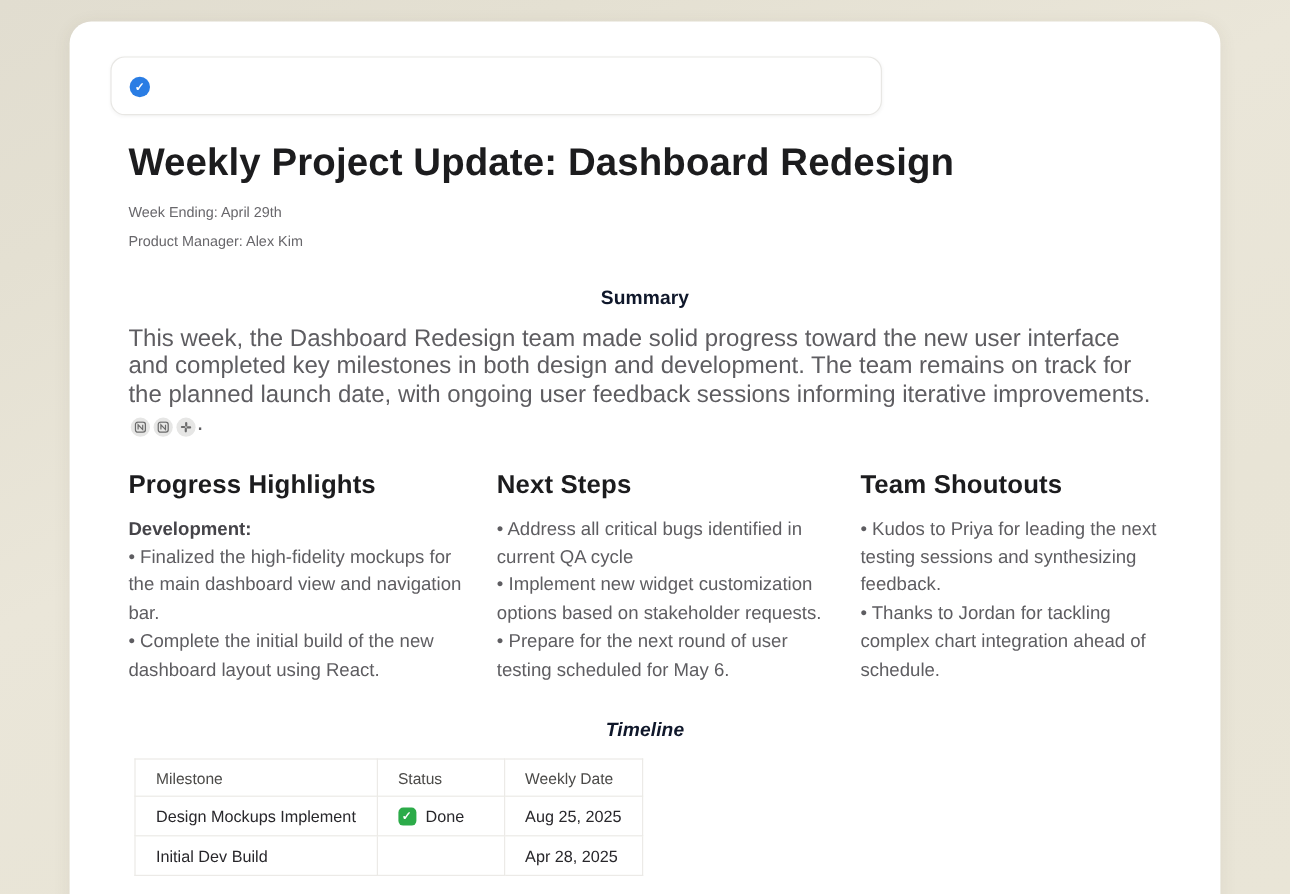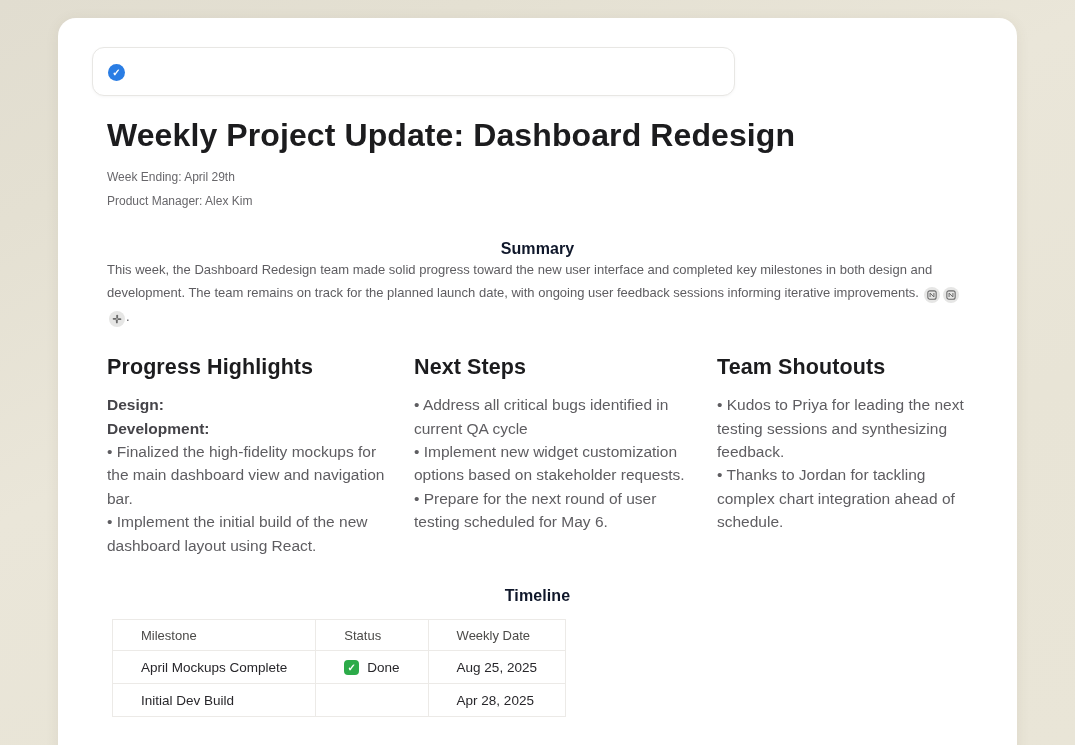--- a/index.html
+++ b/index.html
@@ -86,26 +86,26 @@
   }
 
   .h2 {
     font-size: 16px;
     font-weight: 700;
     color: #0f172a;
     letter-spacing: 0.1px;
     text-align: center;
   }
   .h2.summary-h { margin-top: 27px; }
-  .h2.timeline-h { margin-top: 30px; }
+  .h2.timeline-h { margin-top: 30px; font-style: italic; }
 
   .summary-p {
-    margin-top: 0;
+    margin-top: 13px;
     max-width: 878px;
-    font-size: 13px;
+    font-size: 20px;
     line-height: 23.4px;
     color: #5e5d61;
   }
 
   .citation-badge {
     display: inline-flex;
     align-items: center;
     justify-content: center;
     width: 16px; height: 16px;
     border-radius: 50%;
@@ -138,21 +138,21 @@
   .timeline-table {
     margin-top: 14px;
     margin-left: 5px;
     border-collapse: collapse;
     background: #ffffff;
   }
   .timeline-table th, .timeline-table td {
     border: 1px solid #eceae7;
     text-align: left;
     font-weight: 400;
-    padding: 0 28px;
+    padding: 0 17px;
     white-space: nowrap;
   }
   .timeline-table th {
     height: 31px;
     font-size: 13px;
     color: #4b4a48;
   }
   .timeline-table td {
     height: 32px;
     font-size: 13.5px;
@@ -214,24 +214,23 @@
                 <rect x="4.7" y="6.5" width="2.2" height="4.7" rx="1.1"></rect>
                 <rect x="0.8" y="4.7" width="4.7" height="2.2" rx="1.1"></rect>
               </g>
             </svg>
           </span><span>.</span></p>
 
       <div class="columns">
         <div class="col">
           <div class="col-heading">Progress Highlights</div>
           <div class="col-body">
-            <div class="col-line bold">Design:</div>
             <div class="col-line bold">Development:</div>
             <div class="col-line">• Finalized the high-fidelity mockups for the main dashboard view and navigation bar.</div>
-            <div class="col-line">• Implement the initial build of the new dashboard layout using React.</div>
+            <div class="col-line">• Complete the initial build of the new dashboard layout using React.</div>
           </div>
         </div>
         <div class="col">
           <div class="col-heading">Next Steps</div>
           <div class="col-body">
             <div class="col-line">• Address all critical bugs identified in current QA cycle</div>
             <div class="col-line">• Implement new widget customization options based on stakeholder requests.</div>
             <div class="col-line">• Prepare for the next round of user testing scheduled for May 6.</div>
           </div>
         </div>
@@ -248,21 +247,21 @@
       <table class="timeline-table">
         <thead>
           <tr>
             <th class="col-milestone">Milestone</th>
             <th class="col-status">Status</th>
             <th class="col-date">Weekly Date</th>
           </tr>
         </thead>
         <tbody>
           <tr>
-            <td>April Mockups Complete</td>
+            <td>Design Mockups Implement</td>
             <td>
               <span class="status-cell">
                   <span class="done-box">✓</span>
                   <span>Done</span>
                 </span>
             </td>
             <td>Aug 25, 2025</td>
           </tr>
           <tr>
             <td>Initial Dev Build</td>

